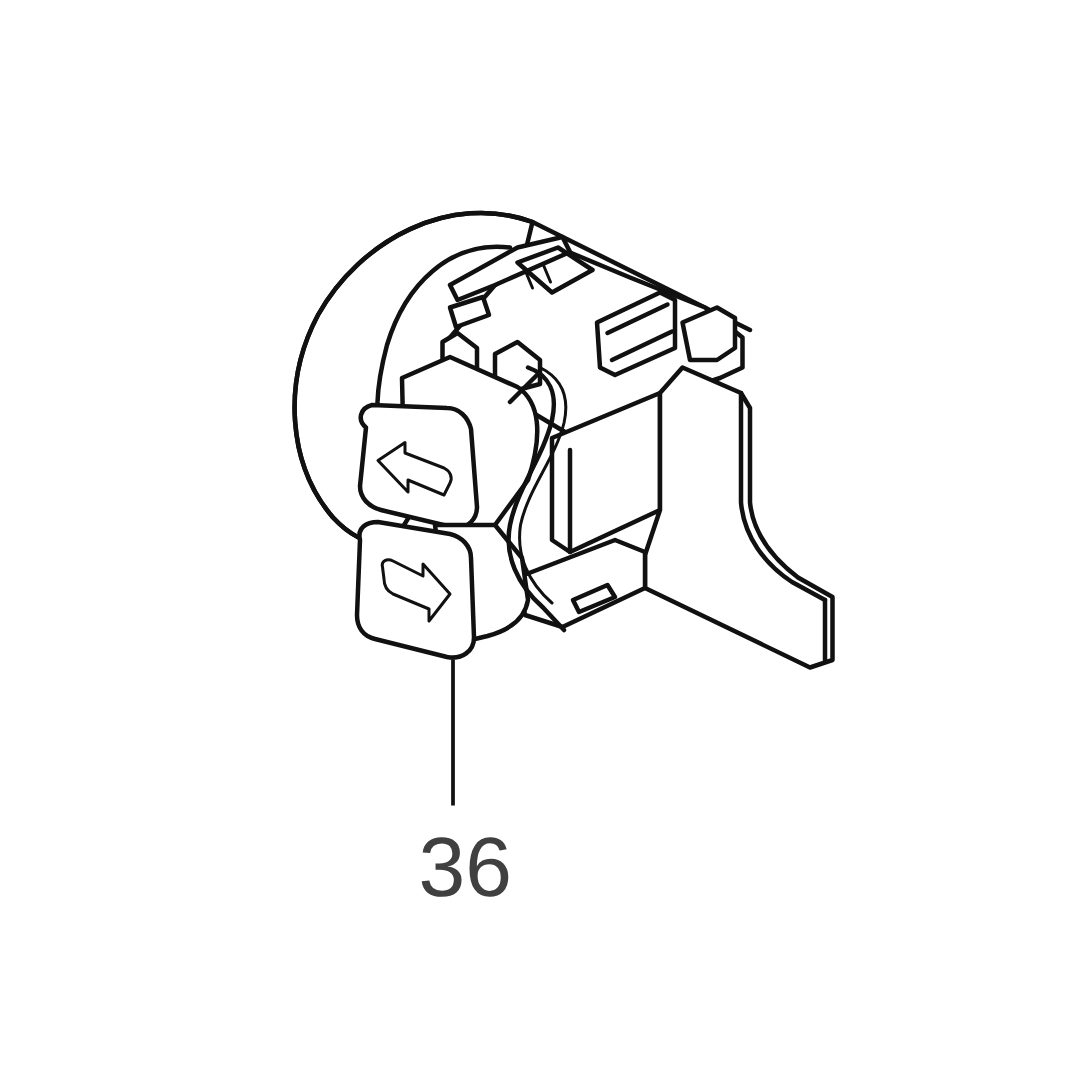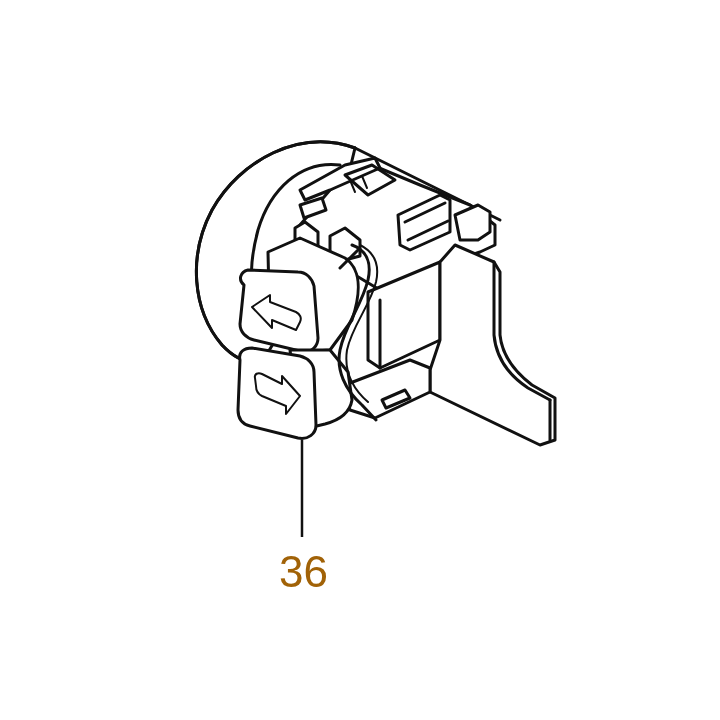--- a/index.html
+++ b/index.html
@@ -1,18 +1,18 @@
 <!DOCTYPE html>
 <html><head>
 <meta charset="utf-8">
 <style>
   html, body { margin: 0; padding: 0; background: #ffffff; }
   body { width: 720px; height: 720px; position: relative; overflow: hidden; font-family: "Liberation Sans", sans-serif; }
   #diagram { position: absolute; left: 0; top: 0; width: 720px; height: 720px; }
-  .callout-label { position: absolute; font-family: "Liberation Sans", sans-serif; font-size: 44px; color: #a16207; line-height: 1; }
+  .callout-label { position: absolute; font-family: "Liberation Sans", sans-serif; font-size: 56px; color: #404040; line-height: 1; }
   svg .ln { fill: none; stroke: #111; stroke-width: 3; stroke-linejoin: round; stroke-linecap: round; }
   svg .lf { fill: #ffffff; stroke: #111; stroke-width: 3; stroke-linejoin: round; stroke-linecap: round; }
   svg .thin { fill: none; stroke: #111; stroke-width: 2; stroke-linejoin: round; stroke-linecap: round; }
 </style>
 </head>
 <body>
 
 <svg id="diagram" viewBox="0 0 720 720" xmlns="http://www.w3.org/2000/svg">
 
   <g>

